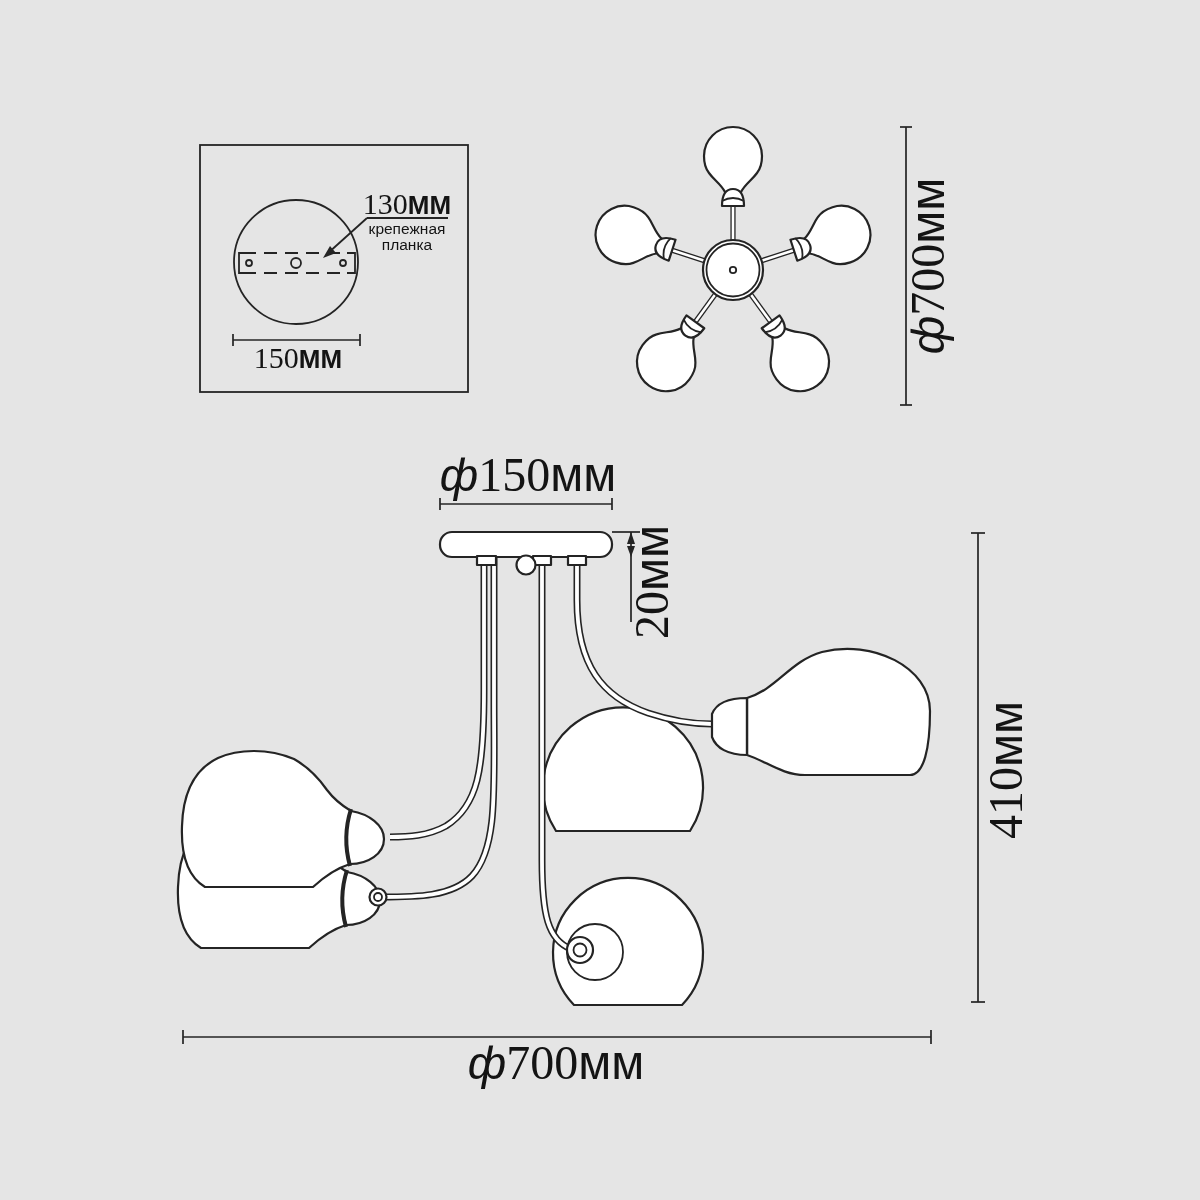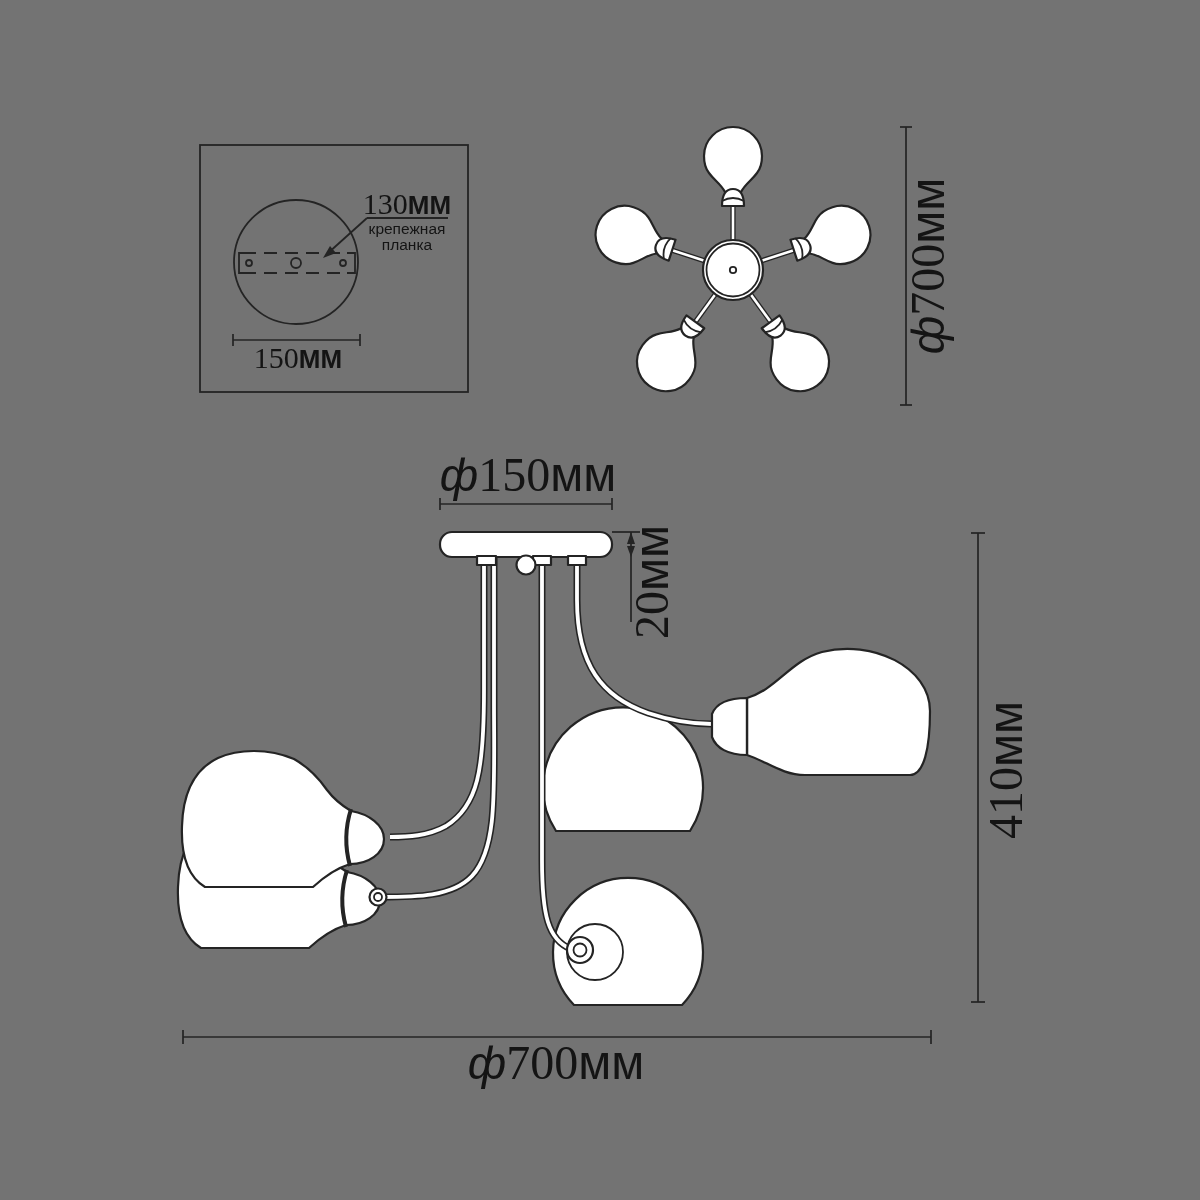--- a/index.html
+++ b/index.html
@@ -1,16 +1,16 @@
 <!DOCTYPE html>
 <html><head>
 <meta charset="utf-8">
 <style>
   html,body{margin:0;padding:0;background:#ffffff;}
-  #stage{position:relative;width:1200px;height:1200px;background:#737373;overflow:hidden;}
+  #stage{position:relative;width:1200px;height:1200px;background:#e5e5e5;overflow:hidden;}
   svg{display:block;}
   
   .shape{fill:#ffffff;stroke:#242424;stroke-width:2.2;stroke-linejoin:round;}
   .ln{fill:none;stroke:#242424;stroke-width:2.2;stroke-linejoin:round;}
   .thin{fill:none;stroke:#242424;stroke-width:1.8;}
   .dash{fill:none;stroke:#242424;stroke-width:1.8;stroke-dasharray:13 8;}
   .dim{fill:none;stroke:#242424;stroke-width:1.7;}
   .arrow{fill:#242424;stroke:none;}
   
   .to{fill:none;stroke:#242424;stroke-width:7;}

